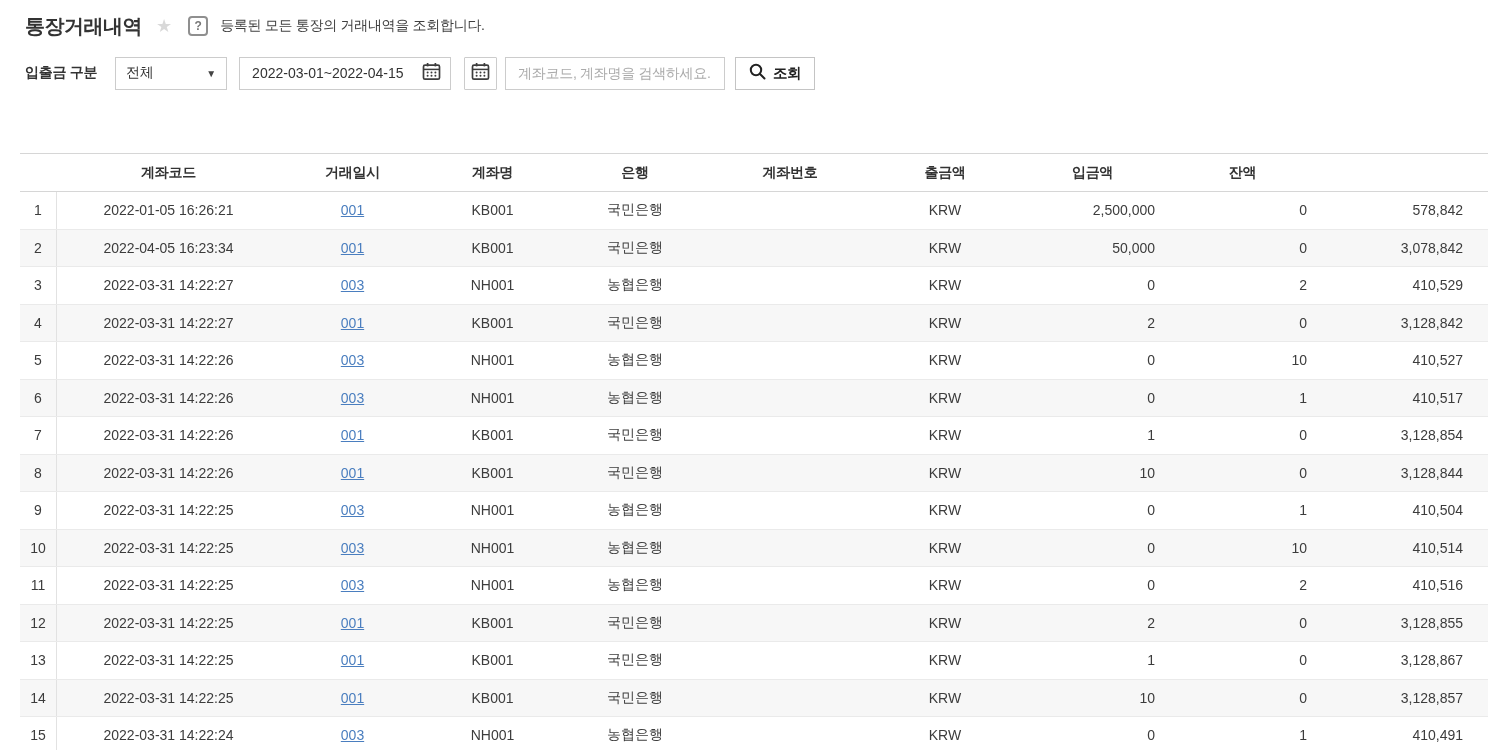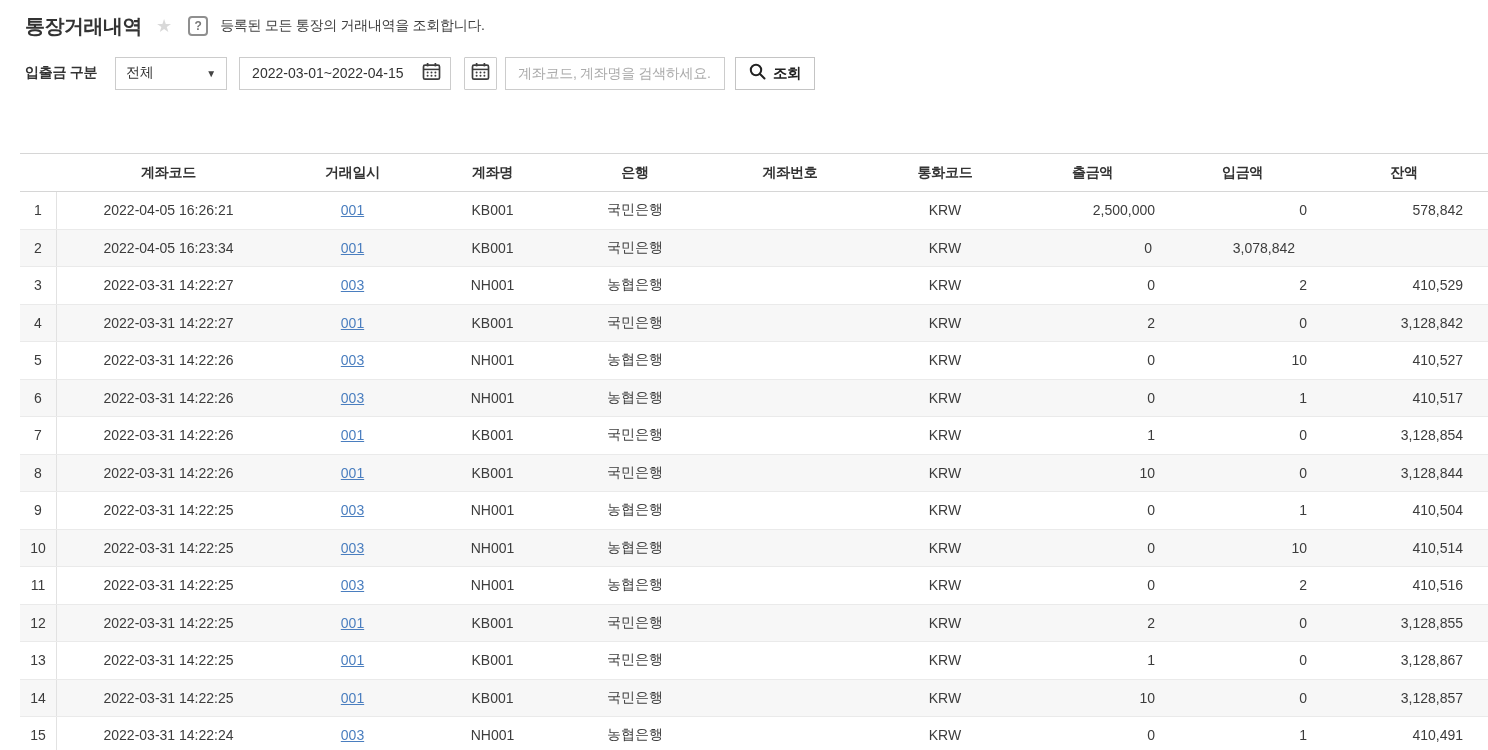--- a/index.html
+++ b/index.html
@@ -119,29 +119,28 @@
 </div>
 
 <div class="table-wrap">
   <div class="thead tr">
     <div class="cell c-no"></div>
     <div class="cell c-code">계좌코드</div>
     <div class="cell c-datetime">거래일시</div>
     <div class="cell c-name">계좌명</div>
     <div class="cell c-bank">은행</div>
     <div class="cell c-number">계좌번호</div>
-    <div class="cell c-currency">통화코드</div>
     <div class="cell c-withdrawal">출금액</div>
     <div class="cell c-deposit">입금액</div>
     <div class="cell c-balance">잔액</div>
   </div>
   <div class="tbody">
       <div class="tr">
     <div class="cell c-no">1</div>
-    <div class="cell c-datetime">2022-04-05 16:26:21</div>
+    <div class="cell c-datetime">2022-01-05 16:26:21</div>
     <div class="cell c-code">
           <a class="code-link">001</a>
         </div>
     <div class="cell c-name">KB001</div>
     <div class="cell c-bank">국민은행</div>
     <div class="cell c-number"></div>
     <div class="cell c-currency">KRW</div>
     <div class="cell c-withdrawal num">2,500,000</div>
     <div class="cell c-deposit num">0</div>
     <div class="cell c-balance num">578,842</div>
@@ -149,20 +148,21 @@
       <div class="tr alt">
     <div class="cell c-no">2</div>
     <div class="cell c-datetime">2022-04-05 16:23:34</div>
     <div class="cell c-code">
           <a class="code-link">001</a>
         </div>
     <div class="cell c-name">KB001</div>
     <div class="cell c-bank">국민은행</div>
     <div class="cell c-number"></div>
     <div class="cell c-currency">KRW</div>
+    <div class="cell c-withdrawal num">50,000</div>
     <div class="cell c-deposit num">0</div>
     <div class="cell c-balance num">3,078,842</div>
   </div>
       <div class="tr">
     <div class="cell c-no">3</div>
     <div class="cell c-datetime">2022-03-31 14:22:27</div>
     <div class="cell c-code">
           <a class="code-link">003</a>
         </div>
     <div class="cell c-name">NH001</div>

